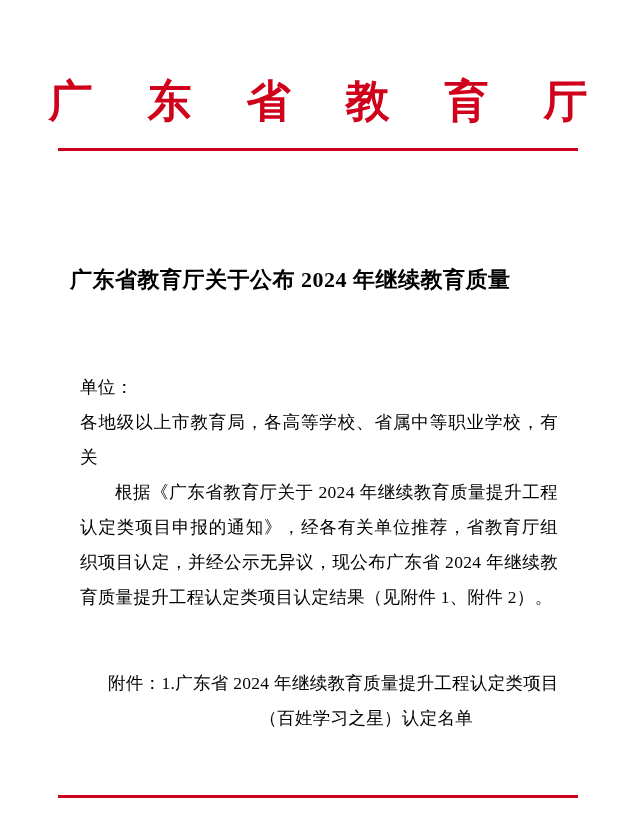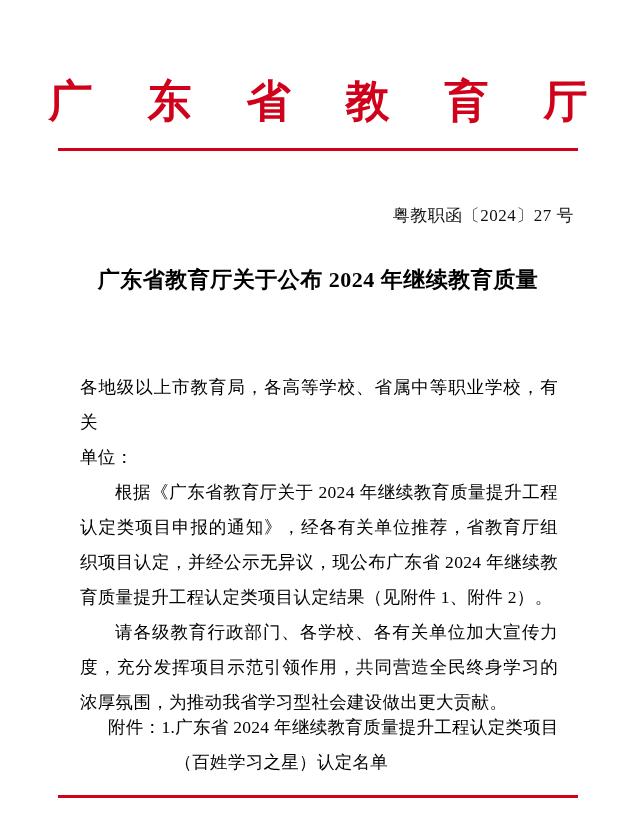--- a/index.html
+++ b/index.html
@@ -61,21 +61,20 @@
     letter-spacing: 0.5px;
     color: #111111;
   }
 
   
   .doc-title {
     position: absolute;
     top: 262px;
     left: 70px;
     width: 496px;
-    text-align: center;
     font-size: 22px;
     font-weight: bold;
     line-height: 1.65;
     letter-spacing: 0.5px;
   }
   .doc-title .line { display: block; white-space: nowrap; }
 
   
   .body-text {
     position: absolute;
@@ -96,52 +95,49 @@
 
   
   .attachments {
     position: absolute;
     top: 666px;
     left: 80px;
     width: 478px;
     font-size: 17.5px;
     line-height: 2.0;
     letter-spacing: 0.3px;
-    margin-top: 44px;
   }
   .attachments .att-line {
     display: block;
     white-space: nowrap;
   }
   .attachments .att-line.first { text-indent: 1.6em; }
-  .attachments .att-line.cont { text-indent: 5.4em; }
+  .attachments .att-line.cont { text-indent: 5.4em; text-align: center; }
   .attachments .att-line.second { text-indent: 4.0em; }
 </style>
 </head>
 <body>
 
 <div class="page">
 
   <div class="masthead">
     <div class="masthead-title">广 东 省 教 育 厅</div>
   </div>
 
   <div class="red-rule top"></div>
 
-  <div class="doc-number">粤教职函〔2024〕27 号</div>
 
   <div class="doc-title">
     <span class="line">广东省教育厅关于公布 2024 年继续教育质量</span>
   </div>
 
   <div class="body-text">
+    <p>单位：</p>
     <p>各地级以上市教育局，各高等学校、省属中等职业学校，有关</p>
-    <p>单位：</p>
     <p class="indent">根据《广东省教育厅关于 2024 年继续教育质量提升工程认定类项目申报的通知》，经各有关单位推荐，省教育厅组织项目认定，并经公示无异议，现公布广东省 2024 年继续教育质量提升工程认定类项目认定结果（见附件 1、附件 2）。</p>
-    <p class="indent">请各级教育行政部门、各学校、各有关单位加大宣传力度，充分发挥项目示范引领作用，共同营造全民终身学习的浓厚氛围，为推动我省学习型社会建设做出更大贡献。</p>
   </div>
 
   <div class="attachments">
     <span class="att-line first"><span>附件：</span><span>1.广东省 2024 年继续教育质量提升工程认定类项目</span></span>
     <span class="att-line cont">（百姓学习之星）认定名单</span>
   </div>
 
   <div class="red-rule bottom"></div>
 
 </div>

